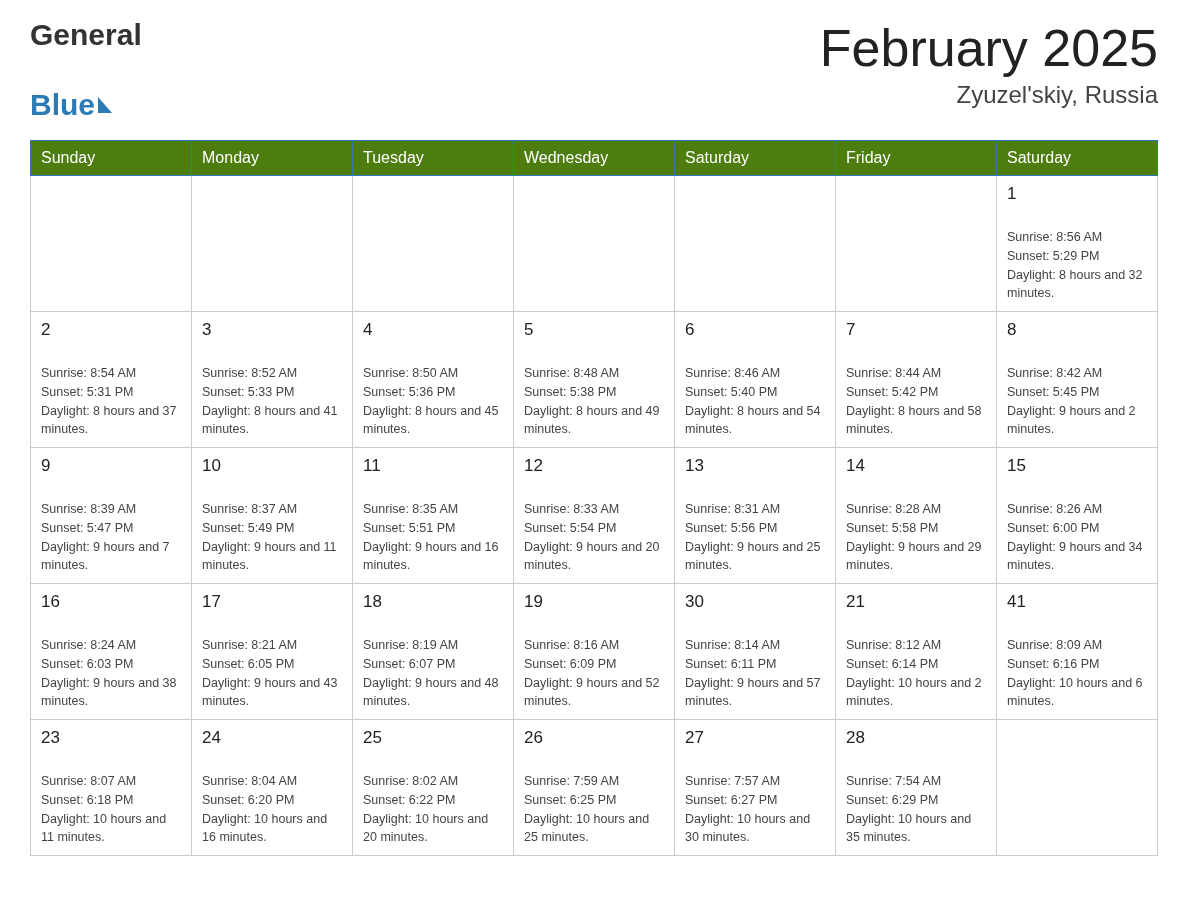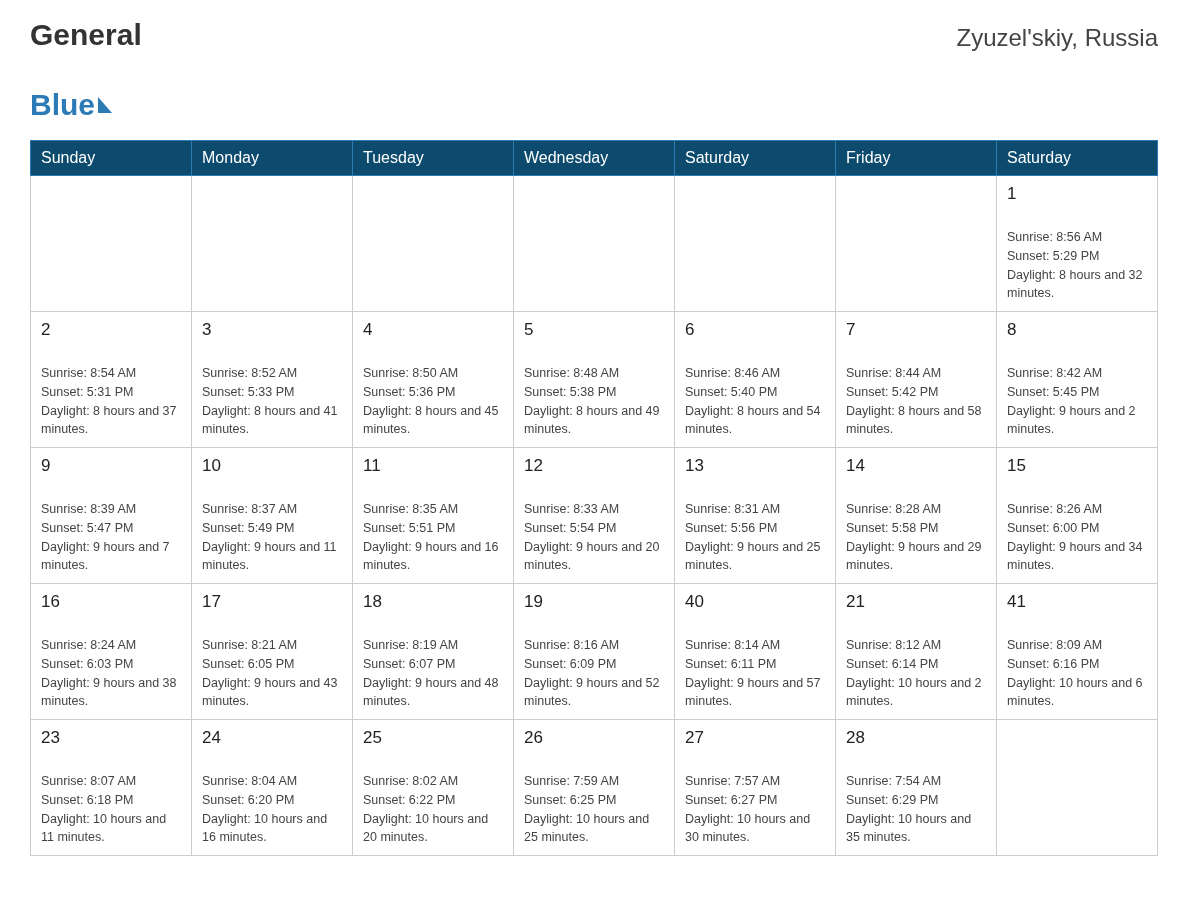--- a/index.html
+++ b/index.html
@@ -30,21 +30,21 @@
       font-size: 24px;
       color: #444;
       margin-top: 4px;
     }
     .calendar {
       width: 100%;
       border-collapse: collapse;
       table-layout: fixed;
     }
     .calendar th {
-      background-color: #0c4a6e;
+      background-color: #4d7c0f;
       color: #fff;
       font-size: 16px;
       font-weight: normal;
       padding: 8px 10px;
       text-align: left;
       border: 1px solid #2c7bb6;
     }
     .calendar td {
       vertical-align: top;
       padding: 8px 10px;
@@ -114,20 +114,21 @@
   <div class="logo-wrapper">
     <div class="logo-lines">
       <span class="logo-line1">General</span>
       <div class="logo-line2">
         <span>Blue</span>
         <span class="arrow-icon"></span>
       </div>
     </div>
   </div>
   <div class="title-block">
+    <div class="month-title">February 2025</div>
     <div class="location">Zyuzel'skiy, Russia</div>
   </div>
 </div>
 
 <table class="calendar">
   <thead>
     <tr>
     <th>Sunday</th>
         <th>Monday</th>
         <th>Tuesday</th>
@@ -221,21 +222,21 @@
         </td>
         <td>
           <span class="day-number">18</span>
           <div class="day-info">Sunrise: 8:19 AM<br>Sunset: 6:07 PM<br>Daylight: 9 hours and 48 minutes.</div>
         </td>
         <td>
           <span class="day-number">19</span>
           <div class="day-info">Sunrise: 8:16 AM<br>Sunset: 6:09 PM<br>Daylight: 9 hours and 52 minutes.</div>
         </td>
         <td>
-          <span class="day-number">40</span>
+          <span class="day-number">30</span>
           <div class="day-info">Sunrise: 8:14 AM<br>Sunset: 6:11 PM<br>Daylight: 9 hours and 57 minutes.</div>
         </td>
         <td>
           <span class="day-number">21</span>
           <div class="day-info">Sunrise: 8:12 AM<br>Sunset: 6:14 PM<br>Daylight: 10 hours and 2 minutes.</div>
         </td>
         <td>
           <span class="day-number">41</span>
           <div class="day-info">Sunrise: 8:09 AM<br>Sunset: 6:16 PM<br>Daylight: 10 hours and 6 minutes.</div>
         </td>

